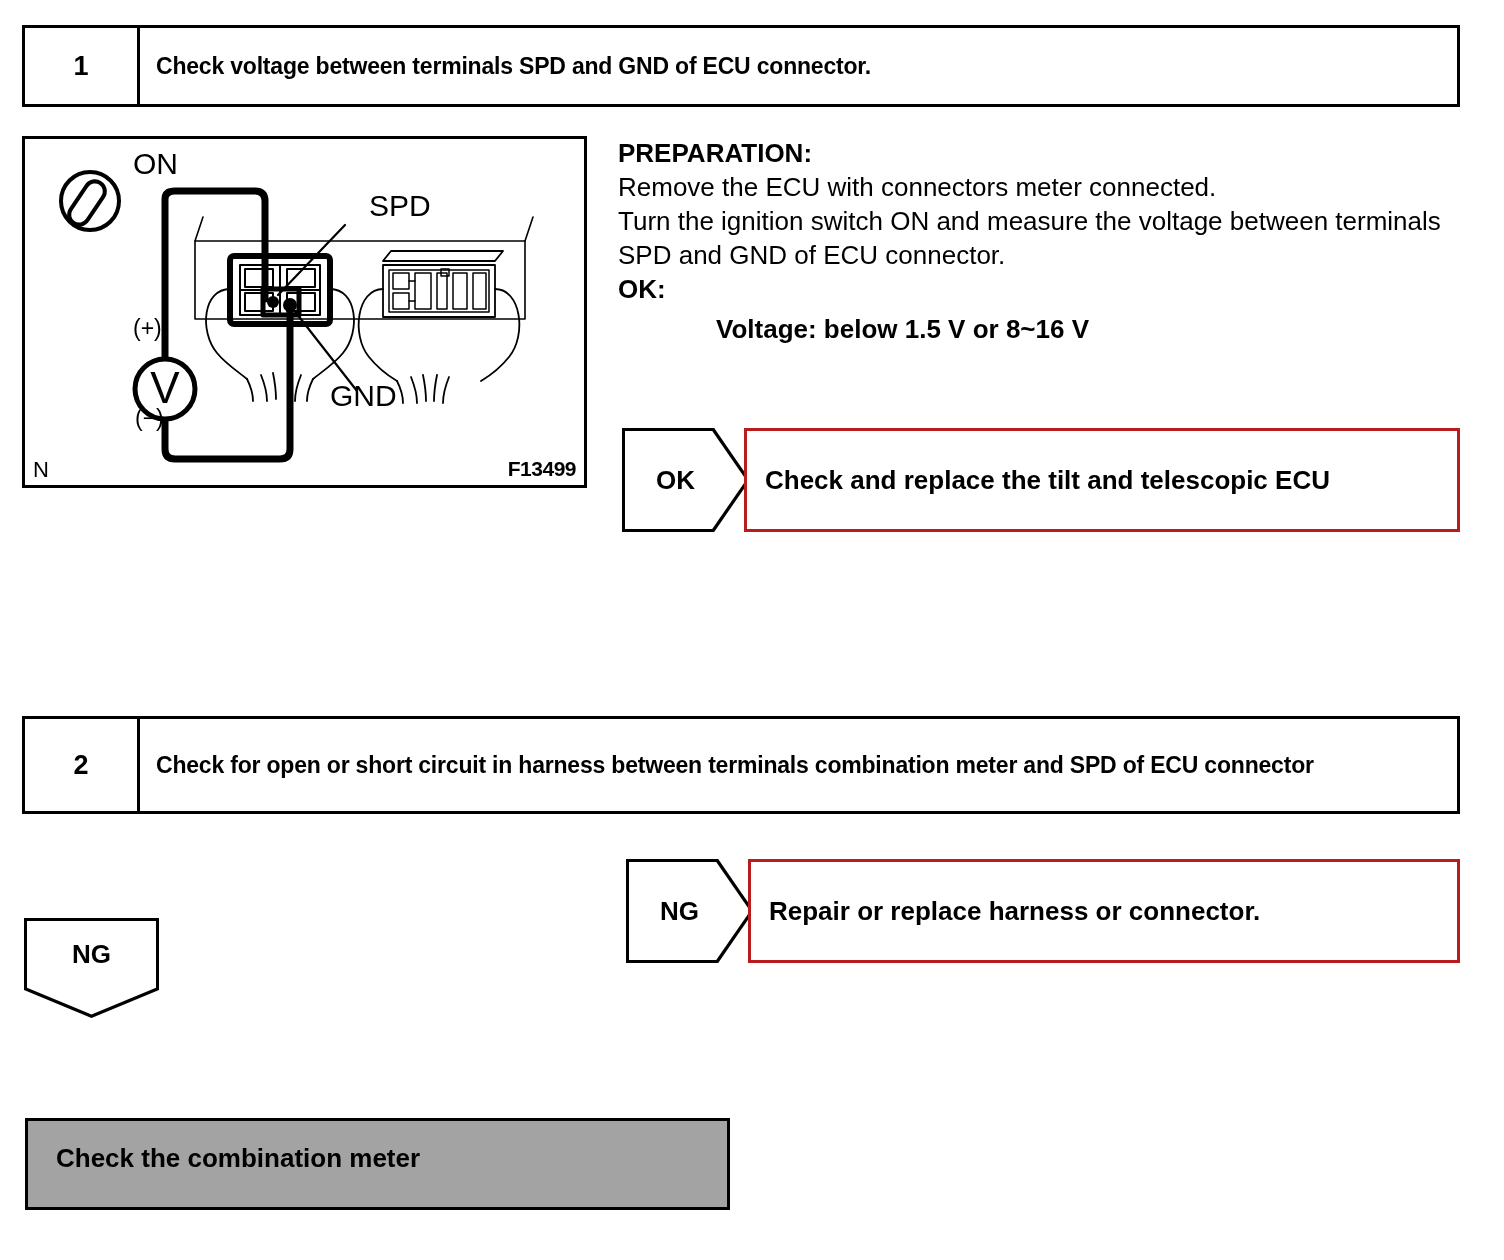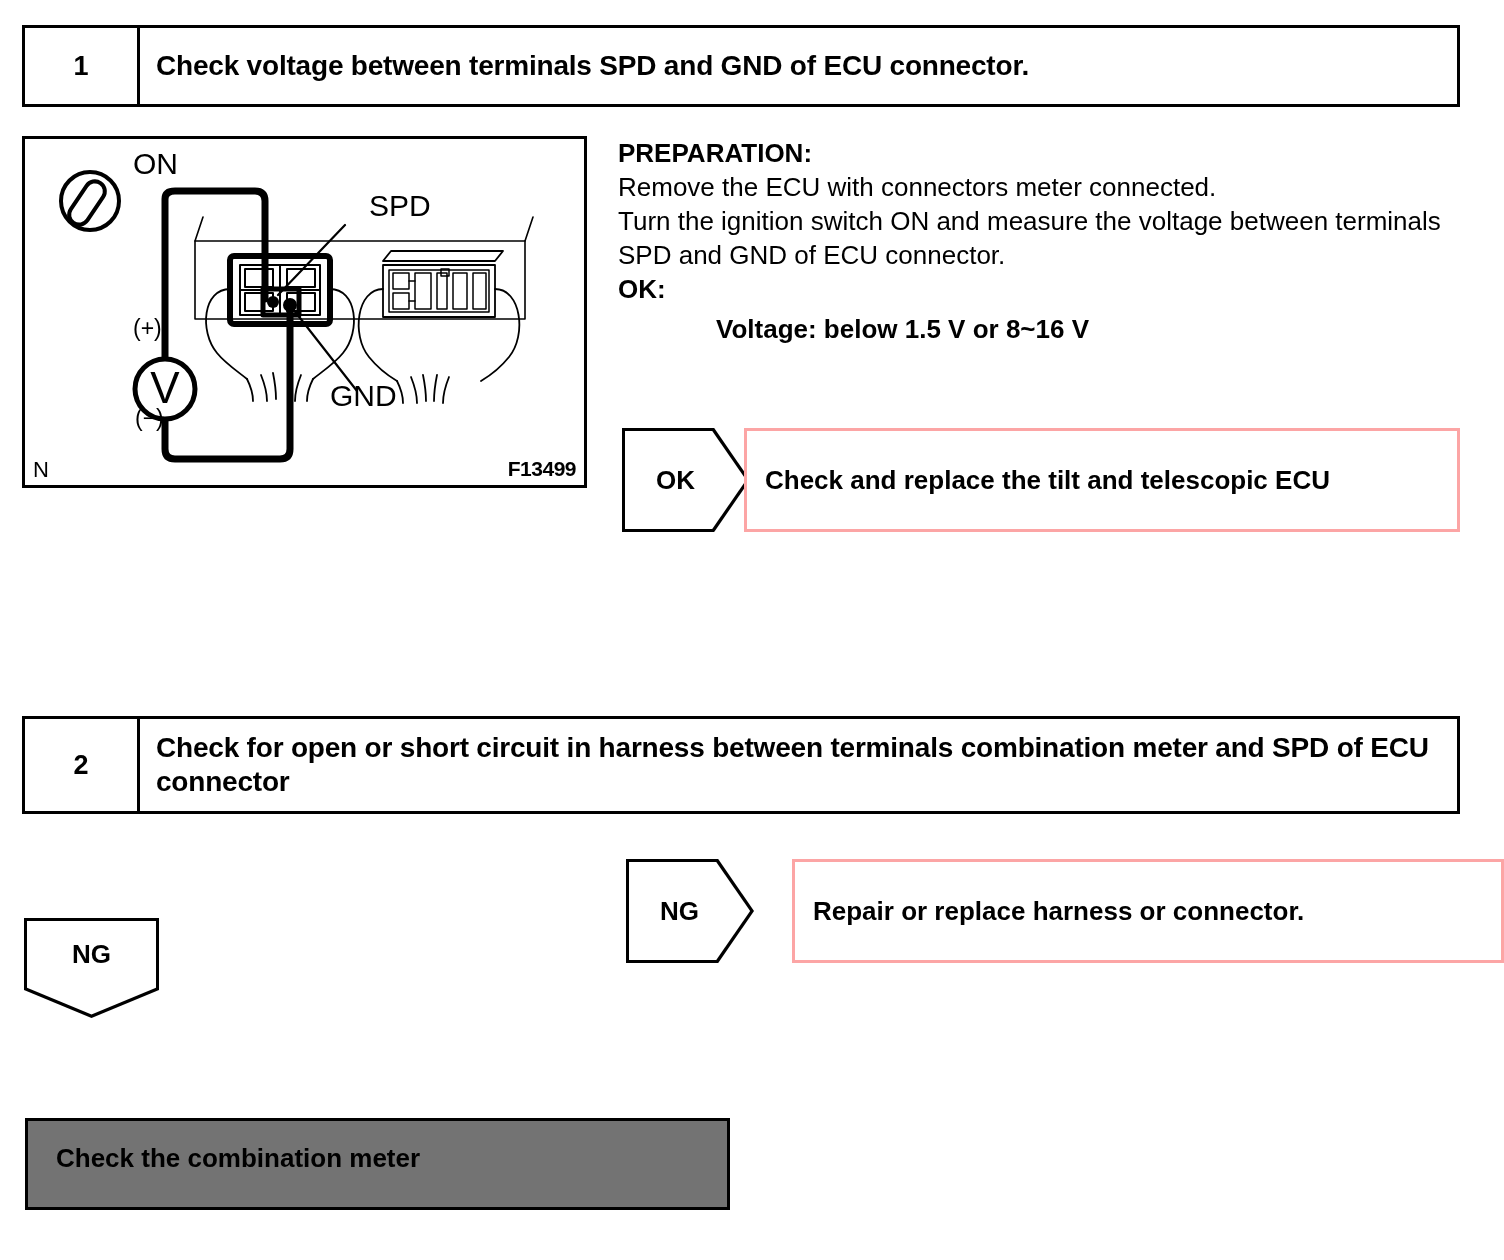--- a/index.html
+++ b/index.html
@@ -31,21 +31,21 @@
     align-items: center;
     justify-content: center;
     font-size: 27px;
     font-weight: bold;
   }
   .step-title {
     flex: 1;
     display: flex;
     align-items: center;
     padding: 17px 16px;
-    font-size: 28px;
+    font-size: 23px;
     font-weight: bold;
     line-height: 1.22;
     letter-spacing: -0.2px;
   }
   .step-title.two-line { align-items: center; }
 
   
   .arrow-right {
     background: #000;
     display: flex;
@@ -95,31 +95,31 @@
     display: flex;
     align-items: center;
     justify-content: center;
     font-size: 26px;
     font-weight: bold;
     z-index: 2;
   }
 
   
   .result-box {
-    border: 3px solid #fca5a5;
+    border: 3px solid #b91c1c;
     background: #fff;
     display: flex;
     align-items: center;
     padding: 0 18px;
     font-size: 26px;
     font-weight: bold;
   }
   .plain-box {
     border: 3px solid #000;
-    background: #737373;
+    background: #a3a3a3;
     display: flex;
     align-items: flex-start;
     padding: 22px 28px;
     font-size: 26px;
     font-weight: bold;
   }
 
   
   .instr { font-size: 26px; line-height: 34px; }
   .instr .hdr {
@@ -259,19 +259,19 @@
 
 <div class="step-box abs" style="left:22px; top:716px; width:1438px; height:98px;">
   <div class="step-num">2</div>
   <div class="step-title two-line">Check for open or short circuit in harness between terminals combination meter and SPD of ECU connector</div>
 </div>
 
 <div class="arrow-right abs" style="left:626px; top:859px; width:128px; height:104px;">
   <div class="arrow-right-inner"></div>
   <div class="arrow-right-label">NG</div>
 </div>
-<div class="result-box abs" style="left:748px; top:859px; width:712px; height:104px;margin-left:44px;">
+<div class="result-box abs" style="left:748px; top:859px; width:712px; height:104px;">
   <span>Repair or replace harness or connector.</span>
 </div>
 
 <div class="plain-box abs" style="left:25px; top:1118px; width:705px; height:92px;">
   <span>Check the combination meter</span>
 </div>
 
 </body></html>

